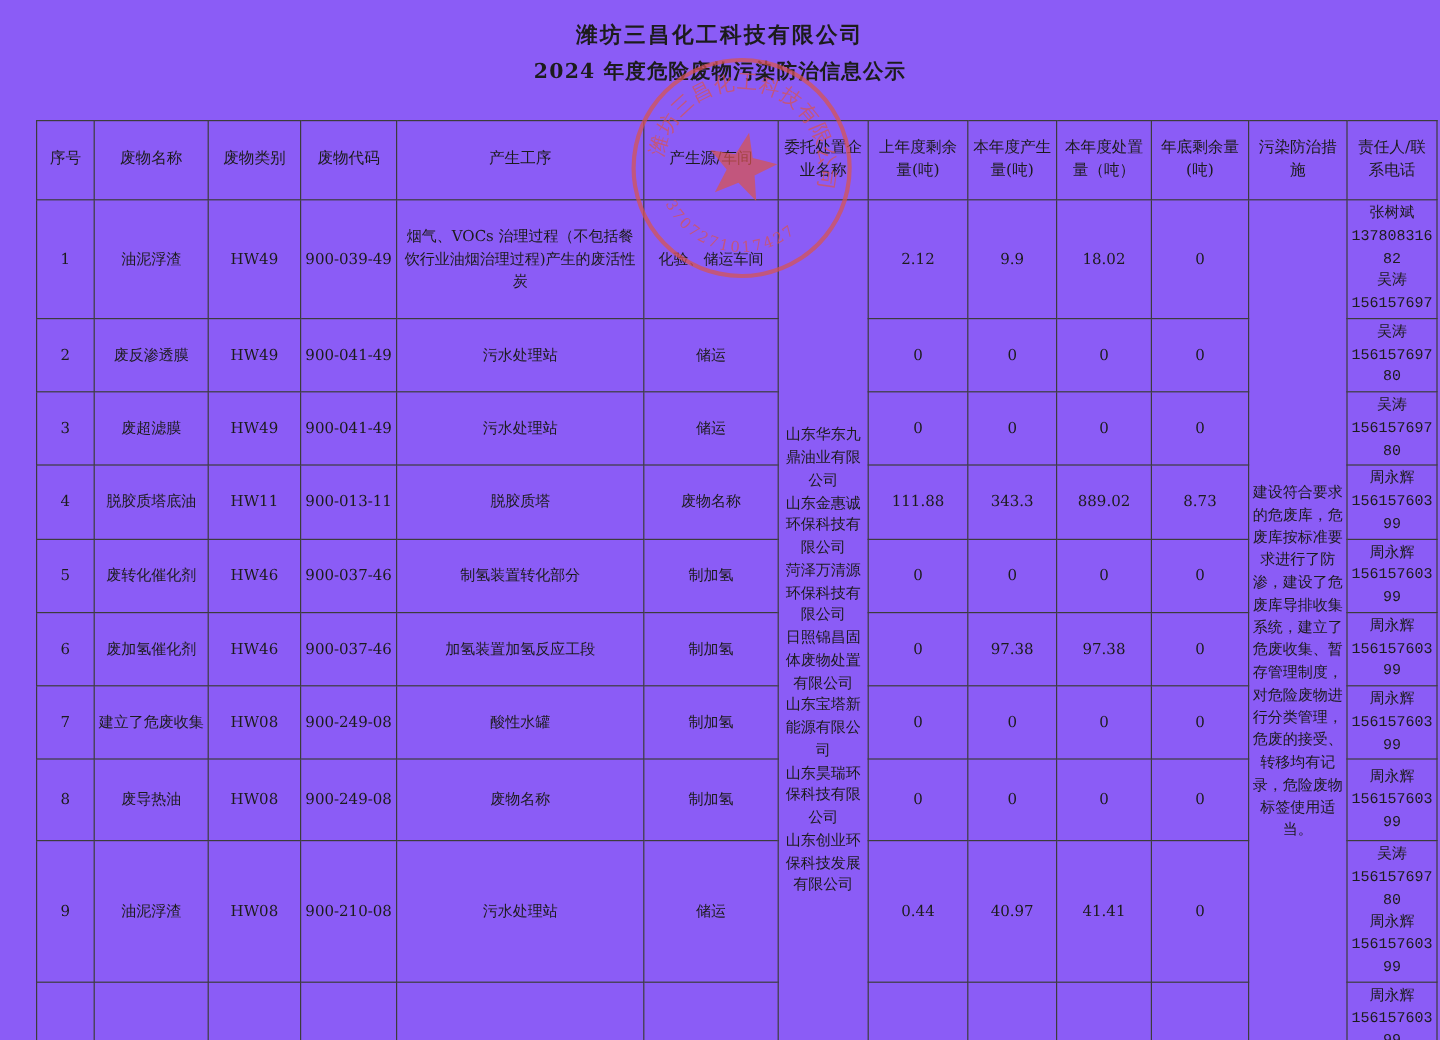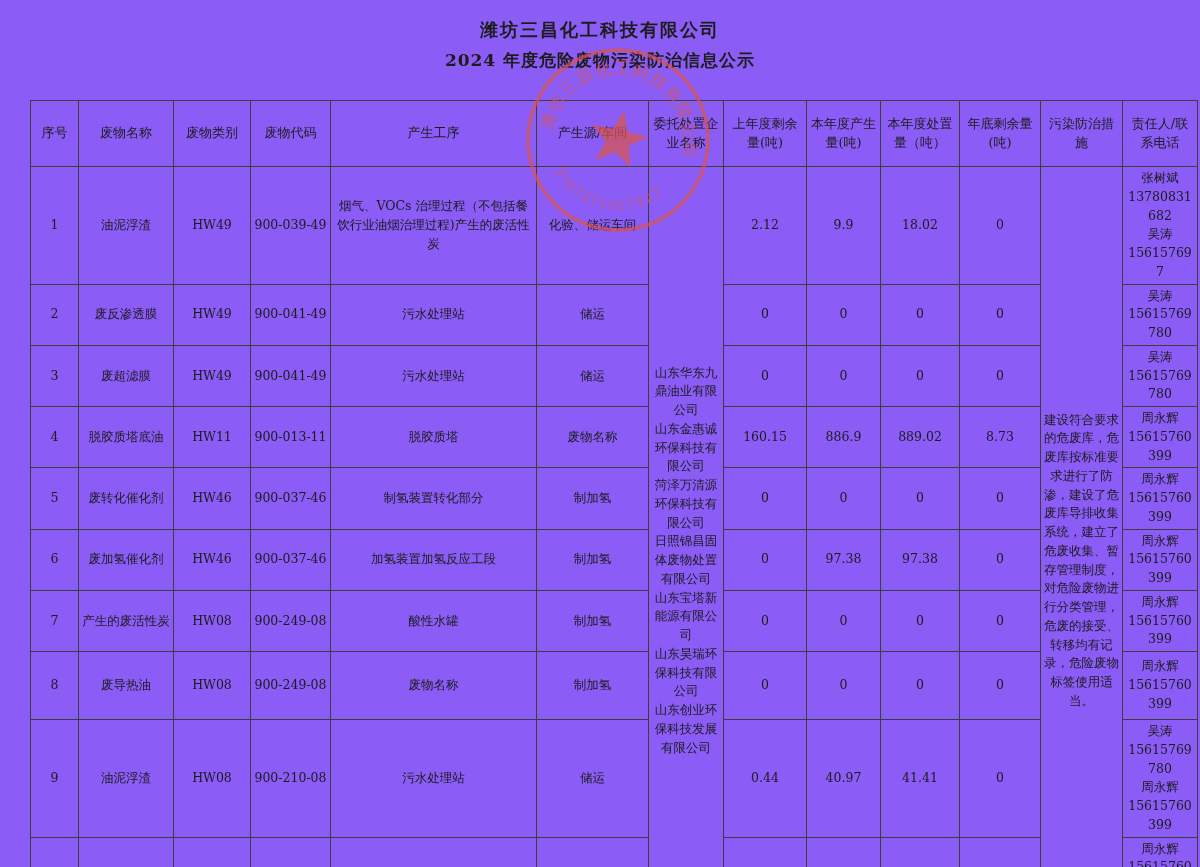--- a/index.html
+++ b/index.html
@@ -36,21 +36,21 @@
   tbody tr:nth-child(1){height:82px;}
   tbody tr:nth-child(2){height:52px;}
   tbody tr:nth-child(3){height:54px;}
   tbody tr:nth-child(4){height:52px;}
   tbody tr:nth-child(5){height:57px;}
   tbody tr:nth-child(6){height:60px;}
   tbody tr:nth-child(7){height:54px;}
   tbody tr:nth-child(8){height:68px;}
   tbody tr:nth-child(9){height:108px;}
   tbody tr:nth-child(10){height:110px;}
-  .pre{white-space:pre-line;word-break:break-all;}
+  .pre{white-space:pre-line;word-break:break-all;font-family:Liberation Mono, monospace;}
   .companies{line-height:1.55;font-size:12.5px;}
   .measures{line-height:1.7;font-size:12.5px;text-align:center;}
   .contact{line-height:1.45;}
   .stamp{
     position:absolute;left:503px;top:25px;width:230px;height:230px;
     opacity:0.72;pointer-events:none;
     transform:rotate(12deg);
   }
 </style>
 </head>
@@ -149,22 +149,22 @@
         <td class="pre contact">吴涛
 15615769780</td>
       </tr>
       <tr>
         <td>4</td>
         <td>脱胶质塔底油</td>
         <td>HW11</td>
         <td>900-013-11</td>
         <td>脱胶质塔</td>
         <td>废物名称</td>
-        <td>160.15</td>
-        <td>886.9</td>
+        <td>111.88</td>
+        <td>343.3</td>
         <td>889.02</td>
         <td>8.73</td>
         <td class="pre contact">周永辉
 15615760399</td>
       </tr>
       <tr>
         <td>5</td>
         <td>废转化催化剂</td>
         <td>HW46</td>
         <td>900-037-46</td>
@@ -186,21 +186,21 @@
         <td>制加氢</td>
         <td>0</td>
         <td>97.38</td>
         <td>97.38</td>
         <td>0</td>
         <td class="pre contact">周永辉
 15615760399</td>
       </tr>
       <tr>
         <td>7</td>
-        <td>产生的废活性炭</td>
+        <td>建立了危废收集</td>
         <td>HW08</td>
         <td>900-249-08</td>
         <td>酸性水罐</td>
         <td>制加氢</td>
         <td>0</td>
         <td>0</td>
         <td>0</td>
         <td>0</td>
         <td class="pre contact">周永辉
 15615760399</td>

